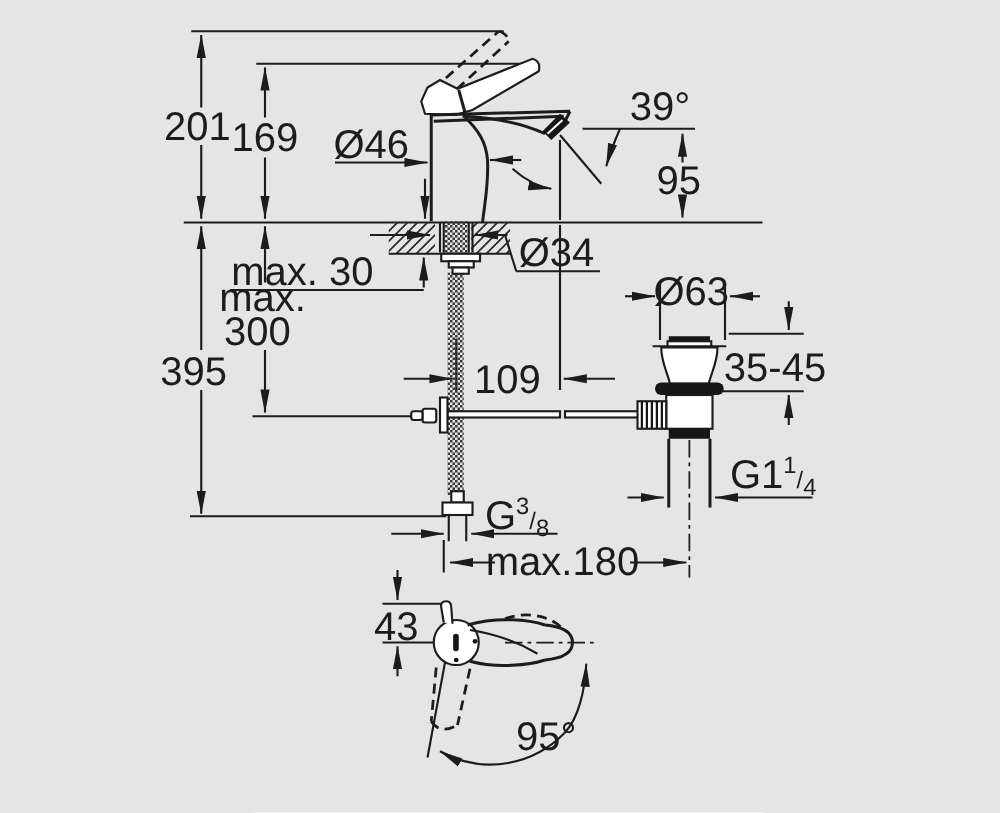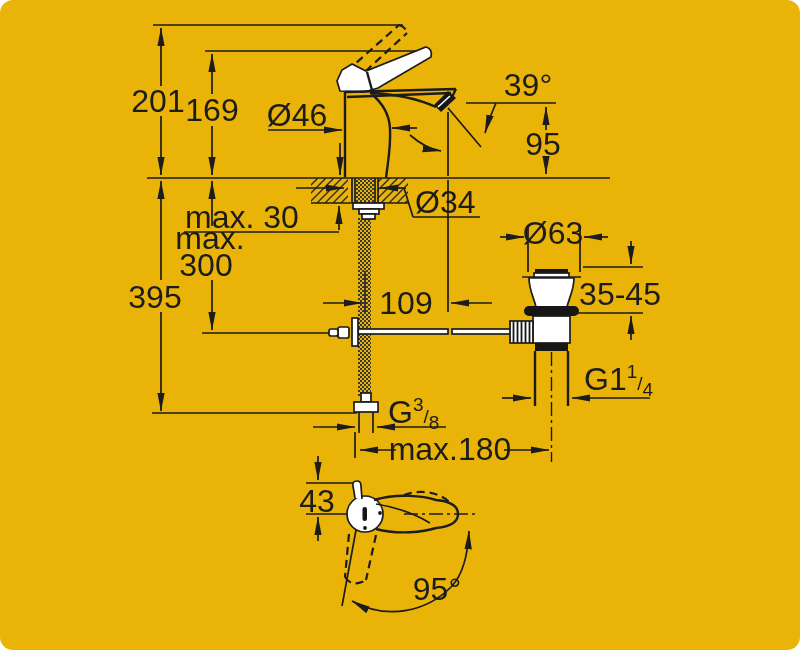--- a/index.html
+++ b/index.html
@@ -1,16 +1,16 @@
 <!DOCTYPE html>
 <html><head>
 <meta charset="utf-8">
 <style>
   html,body{margin:0;padding:0;background:#fff;}
-  .stage{width:800px;height:650px;background:#eab308;position:relative;font-family:"Liberation Sans",sans-serif;border-radius:13px;}
+  .stage{width:800px;height:650px;background:#e5e5e5;position:relative;font-family:"Liberation Sans",sans-serif;}
   svg text{fill:#1c1c1c;font-family:"Liberation Sans",sans-serif;}
   .dimtxt{font-size:32px;}
   .fracbig{font-size:32px;}
   .fracsml{font-size:19px;}
   .ln{stroke:#1c1c1c;stroke-width:1.7;fill:none;}
   .thick{stroke:#1c1c1c;stroke-width:2.4;fill:none;}
   .whitefill{fill:#ffffff;stroke:#1c1c1c;stroke-width:1.7;}
   .darkfill{fill:#161616;stroke:none;}
   .dashed{stroke:#1c1c1c;stroke-width:2.2;fill:none;stroke-dasharray:8 5;}
   .dashdot{stroke:#1c1c1c;stroke-width:1.4;fill:none;stroke-dasharray:14 4 3 4;}

